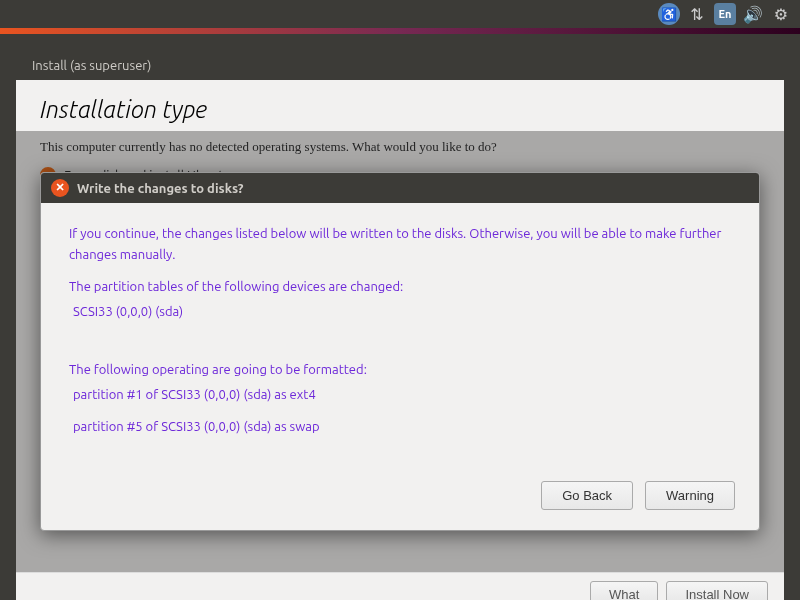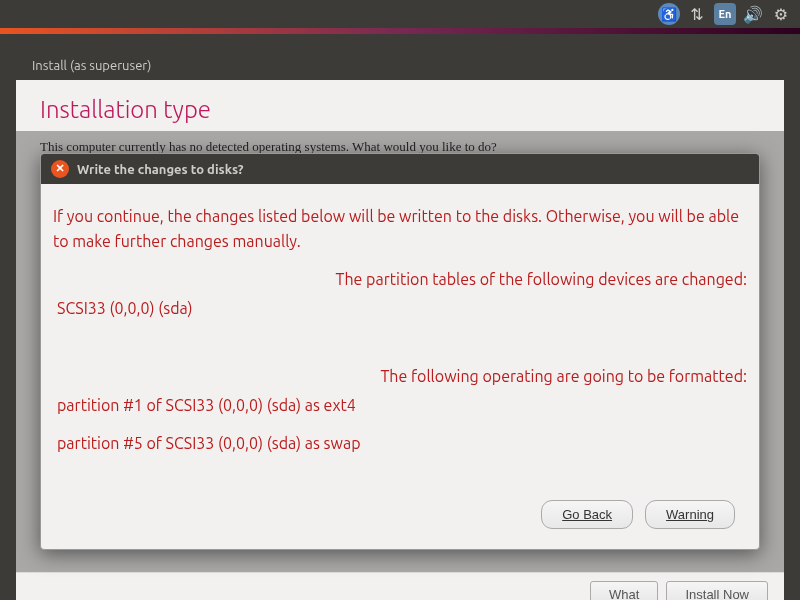--- a/index.html
+++ b/index.html
@@ -73,22 +73,23 @@
       background: #f2f1f0;
       flex: 1;
       display: flex;
       flex-direction: column;
       position: relative;
     }
 
     .page-title {
       font-size: 24px;
       font-weight: 300;
-      color: #be185d;
+      color: #000000;
       padding: 16px 16px 8px 24px;
+      font-style: italic;
     }
 
     .page-content {
       padding: 8px 24px;
       flex: 1;
       position: relative;
     }
 
     .description-text {
       font-size: 13px;
@@ -186,57 +187,55 @@
       font-weight: bold;
     }
 
     .dialog-title {
       color: #d0cdc8;
       font-size: 13px;
       font-weight: bold;
     }
 
     .dialog-body {
-      padding: 20px 12px;
-      font-size: 16px;
-      color: #b91c1c;
+      padding: 20px 28px;
+      font-size: 13px;
+      color: #6d28d9;
       line-height: 1.6;
     }
 
     .dialog-body p {
       margin-bottom: 12px;
     }
 
     .dialog-body .section-title {
       margin-top: 4px;
       margin-bottom: 4px;
       font-weight: normal;
-      text-align: right;
     }
 
     .dialog-body .indent {
       margin-left: 4px;
     }
 
     .dialog-buttons {
       display: flex;
       justify-content: flex-end;
       padding: 12px 24px 20px 24px;
       gap: 12px;
     }
 
     .btn {
       padding: 6px 20px;
       border: 1px solid #aaa;
-      border-radius: 11px;
+      border-radius: 3px;
       background: linear-gradient(to bottom, #f5f5f5, #e8e8e8);
       font-size: 13px;
       color: #333;
       cursor: pointer;
-      text-decoration: underline;
     }
 
     
     .bottom-bar {
       background: #f2f1f0;
       border-top: 1px solid #ddd;
       display: flex;
       justify-content: flex-end;
       padding: 8px 16px;
       gap: 8px;

